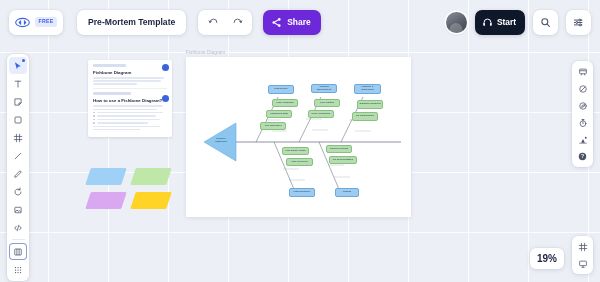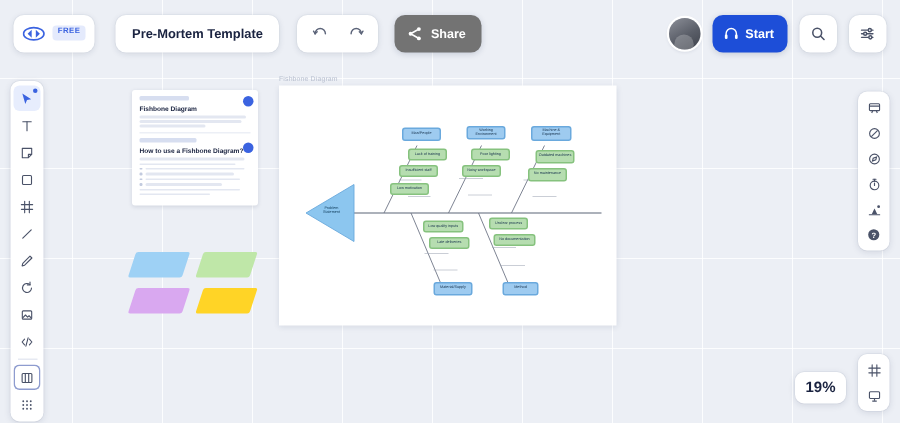--- a/index.html
+++ b/index.html
@@ -50,21 +50,21 @@
 
   #history-pill { margin-left: 12px; padding: 0 4px; gap: 2px; }
   .icon-btn {
     width: 22px; height: 21px; border: none; background: transparent;
     display: flex; align-items: center; justify-content: center;
     border-radius: 4px; cursor: pointer;
   }
 
   #share-btn {
     margin-left: 11px; height: 25px; padding: 0 10px 0 8px;
-    background: #737373; border: none; border-radius: 7px;
+    background: #6d28d9; border: none; border-radius: 7px;
     display: flex; align-items: center; gap: 5px; cursor: pointer;
     box-shadow: 0 1px 4px rgba(24,39,75,.18);
   }
   #share-label { font-size: 8.4px; font-weight: bold; color: #fff; }
 
   #topbar-right {
     margin-left: auto; margin-right: 9px;
     display: flex; align-items: center; gap: 8px;
   }
   #avatar {
@@ -72,21 +72,21 @@
     background: linear-gradient(150deg,#8d9099,#5a5e68 55%,#3f434c);
     box-shadow: 0 0 0 1.5px #fff, 0 1px 3px rgba(24,39,75,.2);
     overflow: hidden; position: relative; cursor: pointer;
   }
   #avatar::after {
     content:""; position:absolute; left:50%; top:56%;
     width:13px; height:13px; border-radius:50%;
     background: rgba(255,255,255,.22); transform: translateX(-50%);
   }
   #start-btn {
-    height: 25px; padding: 0 9px 0 7px; background: #1d4ed8;
+    height: 25px; padding: 0 9px 0 7px; background: #0f172a;
     border: none; border-radius: 7px; display: flex; align-items: center;
     gap: 4px; cursor: pointer; box-shadow: 0 1px 4px rgba(24,39,75,.18);
   }
   #start-label { font-size: 8.4px; font-weight: bold; color: #fff; }
   .round-btn {
     width: 25px; height: 25px; background: #fff; border: none;
     border-radius: 7px; display: flex; align-items: center;
     justify-content: center; cursor: pointer;
     box-shadow: 0 1px 4px rgba(24,39,75,.12), 0 0 0 .5px rgba(24,39,75,.04);
   }

